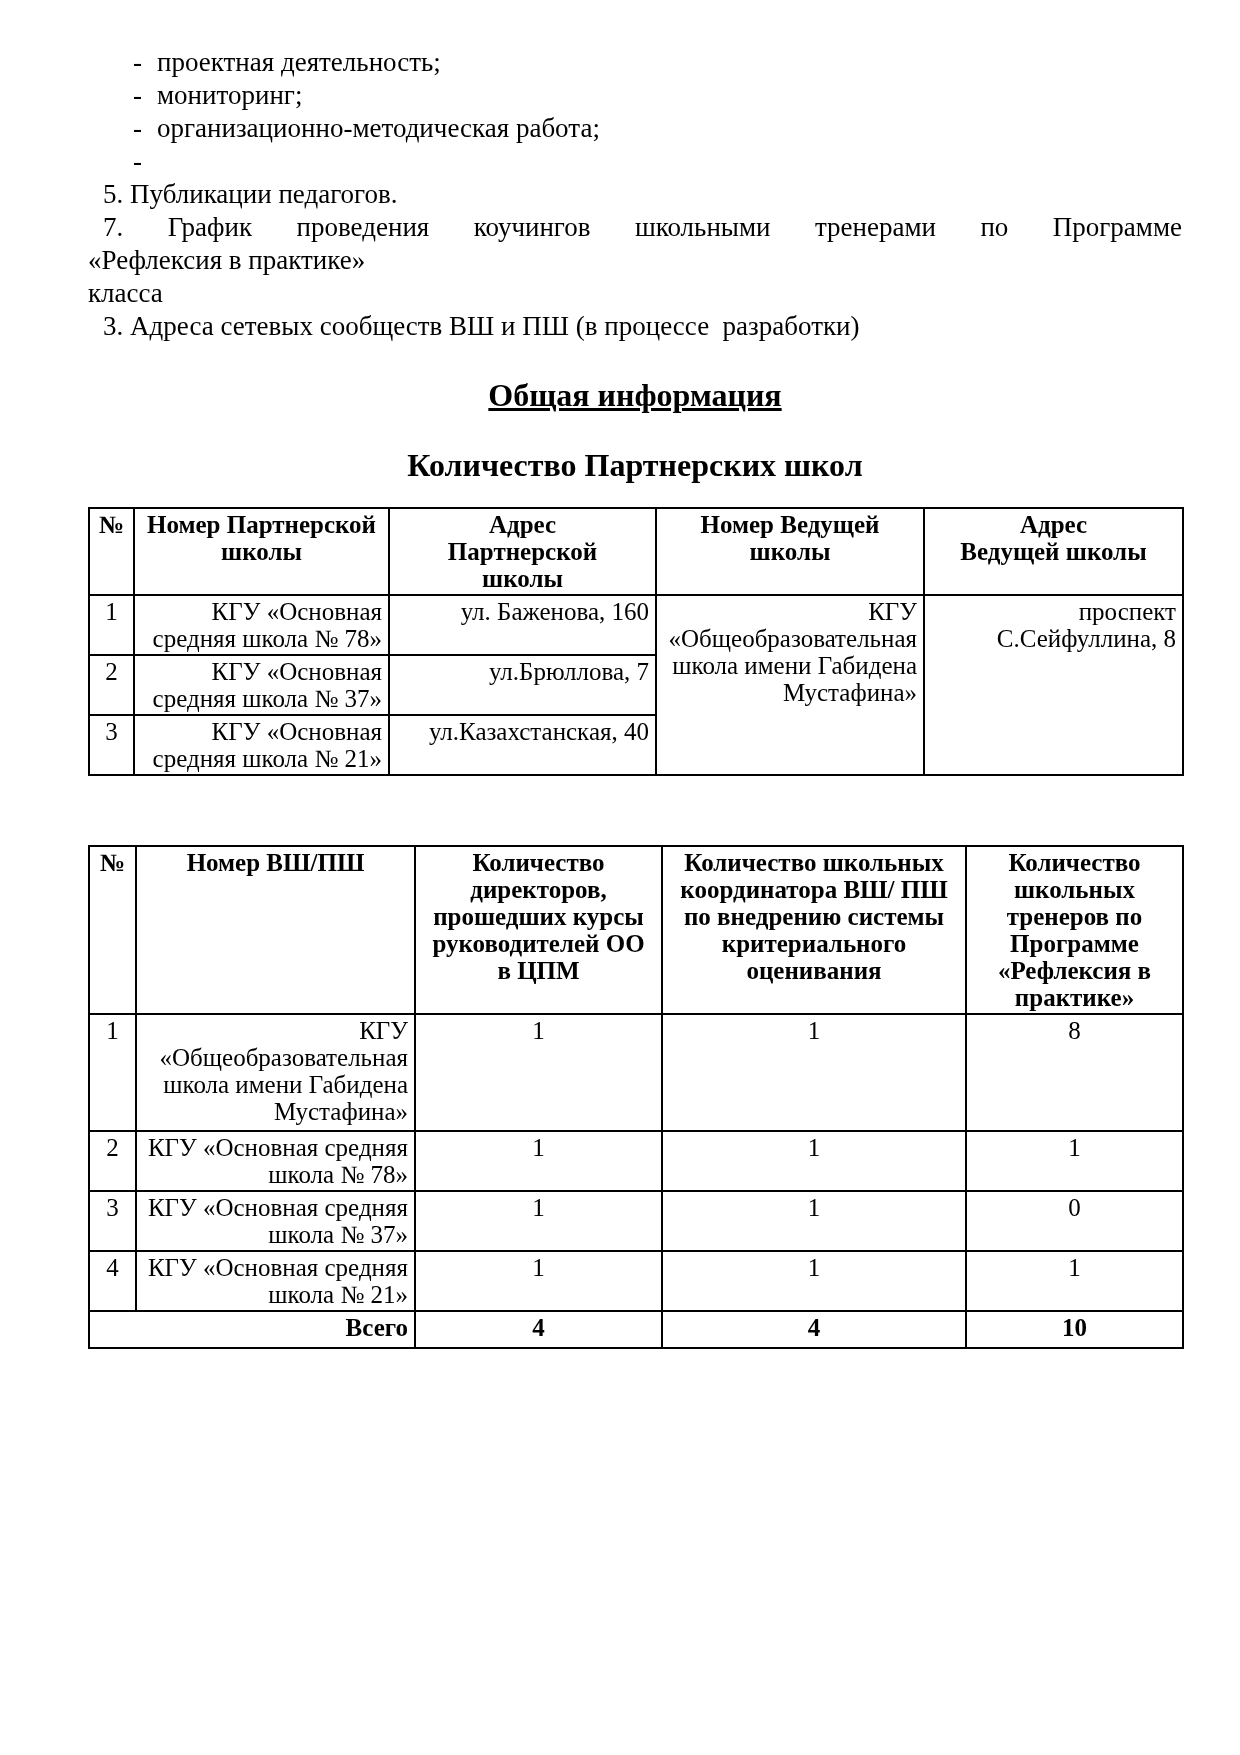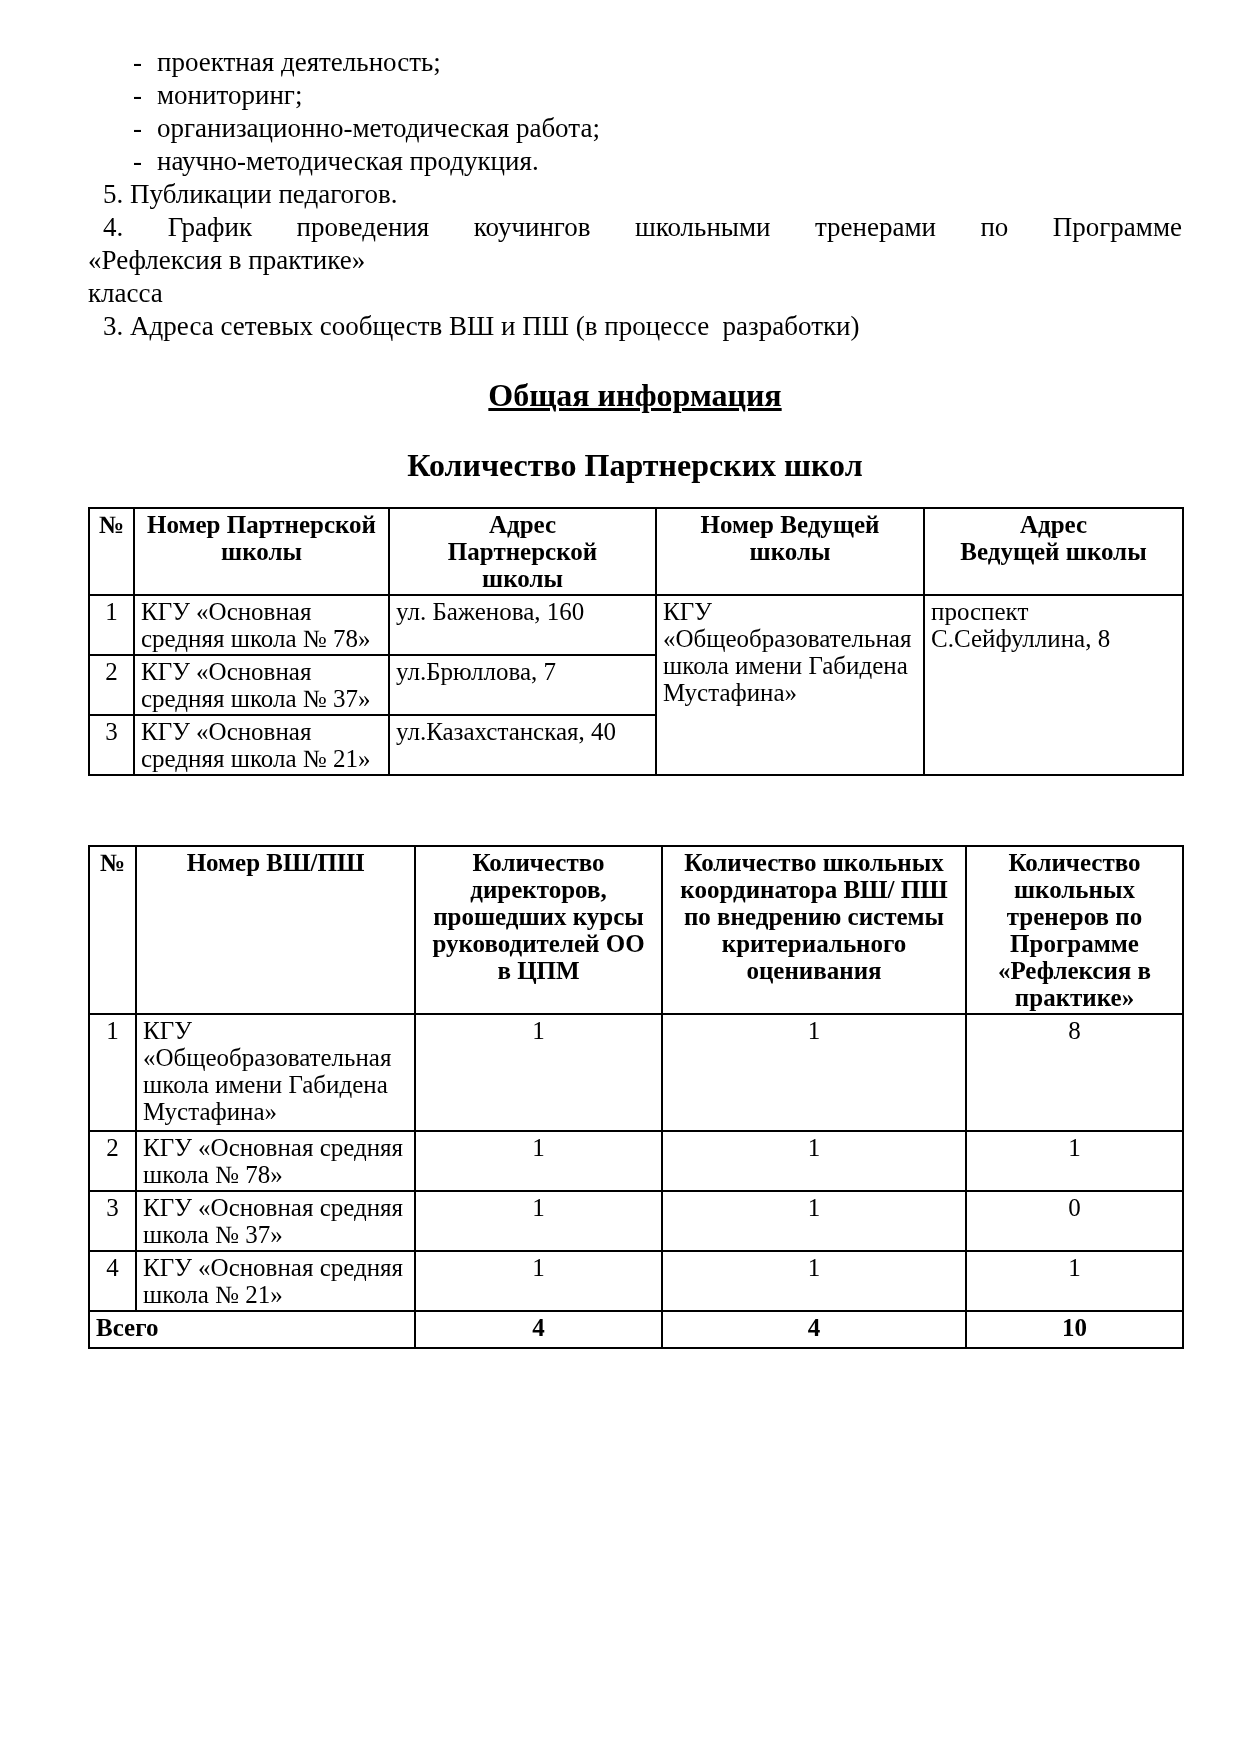--- a/index.html
+++ b/index.html
@@ -46,21 +46,21 @@
     width: 1094px;
     font-size: 25px;
     line-height: 27px;
   }
   .t1 { margin-top: 25px; }
   .t2 { margin-top: 69px; }
   th, td {
     border: 2px solid #000;
     vertical-align: top;
     padding: 2px 6px;
-    text-align: left;
+    text-align: right;
     white-space: pre-line;
     overflow: hidden;
   }
   th { font-weight: bold; text-align: center; }
   td.c { text-align: center; }
   td.b { font-weight: bold; }
   .t1 tr.hdr  { height: 86px; }
   .t1 tr.row  { height: 58px; }
   .t2 tr.hdr  { height: 162px; }
   .t2 tr.row1 { height: 117px; }
@@ -81,24 +81,23 @@
       <div class="dash-item">
         <span class="dash">-</span>
         <span>мониторинг;</span>
       </div>
       <div class="dash-item">
         <span class="dash">-</span>
         <span>организационно-методическая работа;</span>
       </div>
       <div class="dash-item">
         <span class="dash">-</span>
-        <span>научно-методическая продукция.</span>
       </div>
       <div class="num-item">5. Публикации педагогов.</div>
-      <div class="justify-full">4. График проведения коучингов школьными тренерами по Программе</div>
+      <div class="justify-full">7. График проведения коучингов школьными тренерами по Программе</div>
       <div class="cont-line">«Рефлексия в практике»</div>
       <div class="cont-line">класса</div>
       <div class="num-item">3. Адреса сетевых сообществ ВШ и ПШ (в процессе  разработки)</div>
     </div>
 
     <div class="heading h-underline">Общая информация</div>
     <div class="heading h-plain">Количество Партнерских школ</div>
 
     <table class="t1">
       <colgroup>

